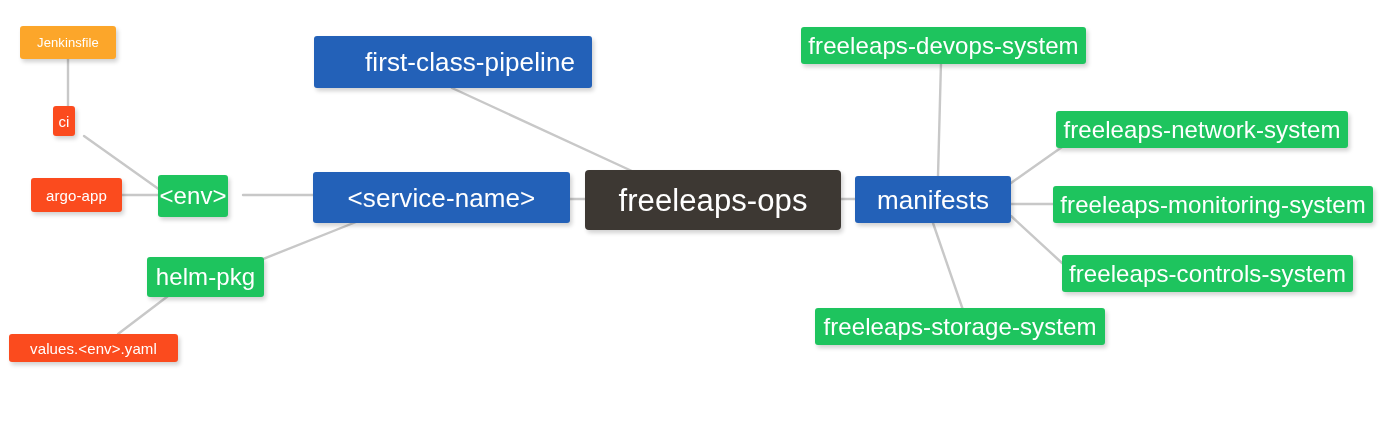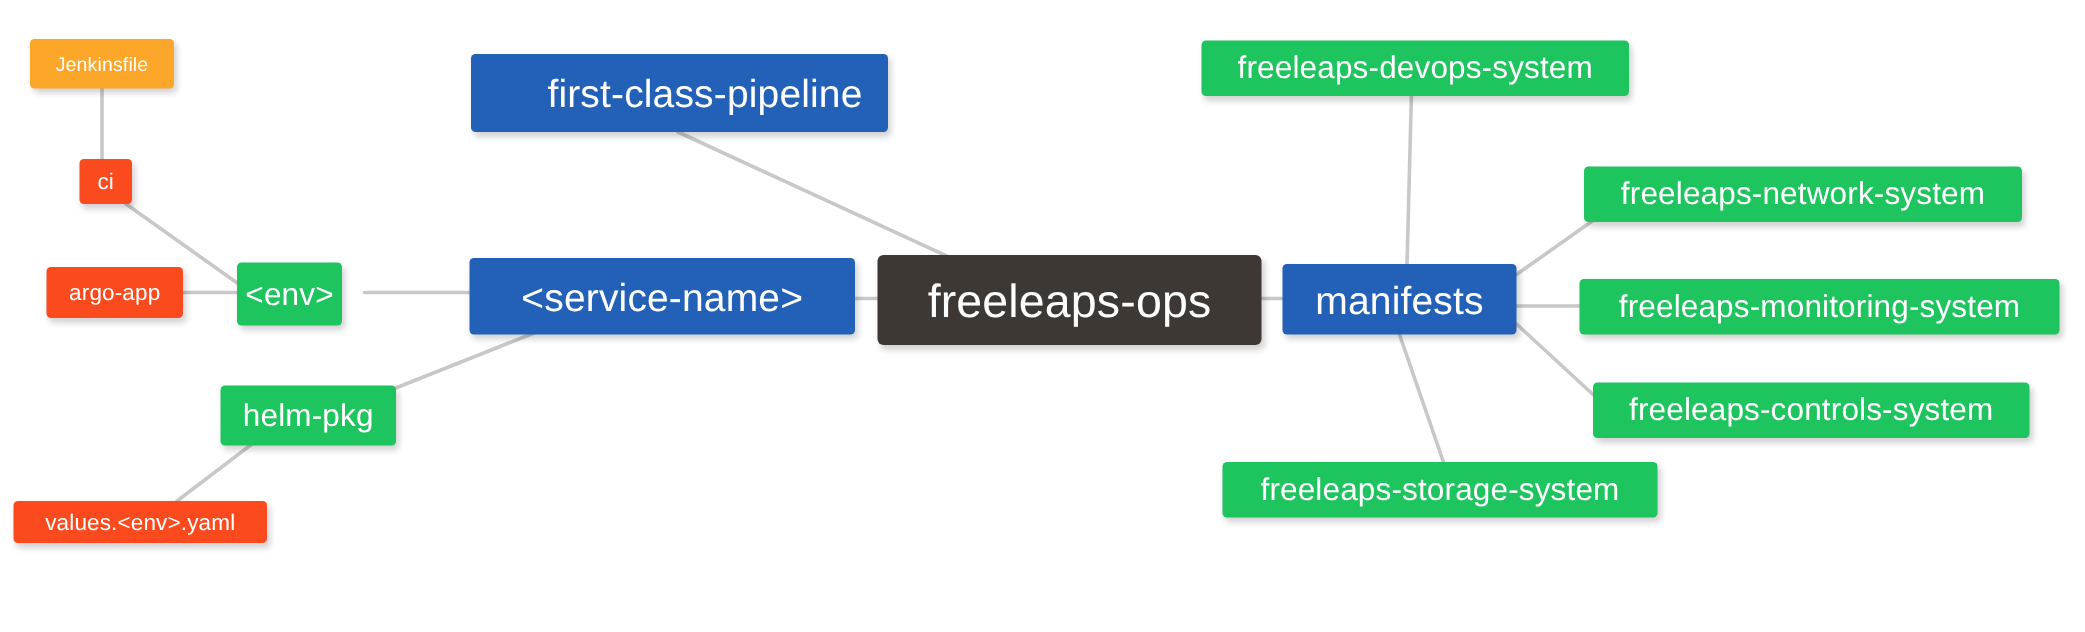--- a/index.html
+++ b/index.html
@@ -46,21 +46,21 @@
     display: block;
   }
   .lvl-root {
     font-size: 31px;
     border-radius: 4px;
   }
   .lvl-1 {
     font-size: 26px;
   }
   .lvl-2 {
-    font-size: 21px;
+    font-size: 24px;
     align-items: center;
   }
   .lvl-3 {
     font-size: 15px;
   }
   .lvl-4 {
     font-size: 13px;
   }
 </style>
 </head>
@@ -110,21 +110,21 @@
   </div>
 
   <div class="node lvl-1" style="left:313px; top:172px; width:257px; height:51px; background:#2361b8;">
     <span class="node-label">&lt;service-name&gt;</span>
   </div>
 
   <div class="node lvl-2" style="left:158px; top:175px; width:70px; height:42px; background:#1ec45e;">
     <span class="node-label">&lt;env&gt;</span>
   </div>
 
-  <div class="node lvl-3" style="left:53px; top:106px; width:35px; height:30px; background:#fb4b1e;">
+  <div class="node lvl-3" style="left:53px; top:106px; width:22px; height:30px; background:#fb4b1e;">
     <span class="node-label">ci</span>
   </div>
 
   <div class="node lvl-3" style="left:31px; top:178px; width:91px; height:34px; background:#fb4b1e;">
     <span class="node-label">argo-app</span>
   </div>
 
   <div class="node lvl-4" style="left:20px; top:26px; width:96px; height:33px; background:#fca62a;">
     <span class="node-label">Jenkinsfile</span>
   </div>

